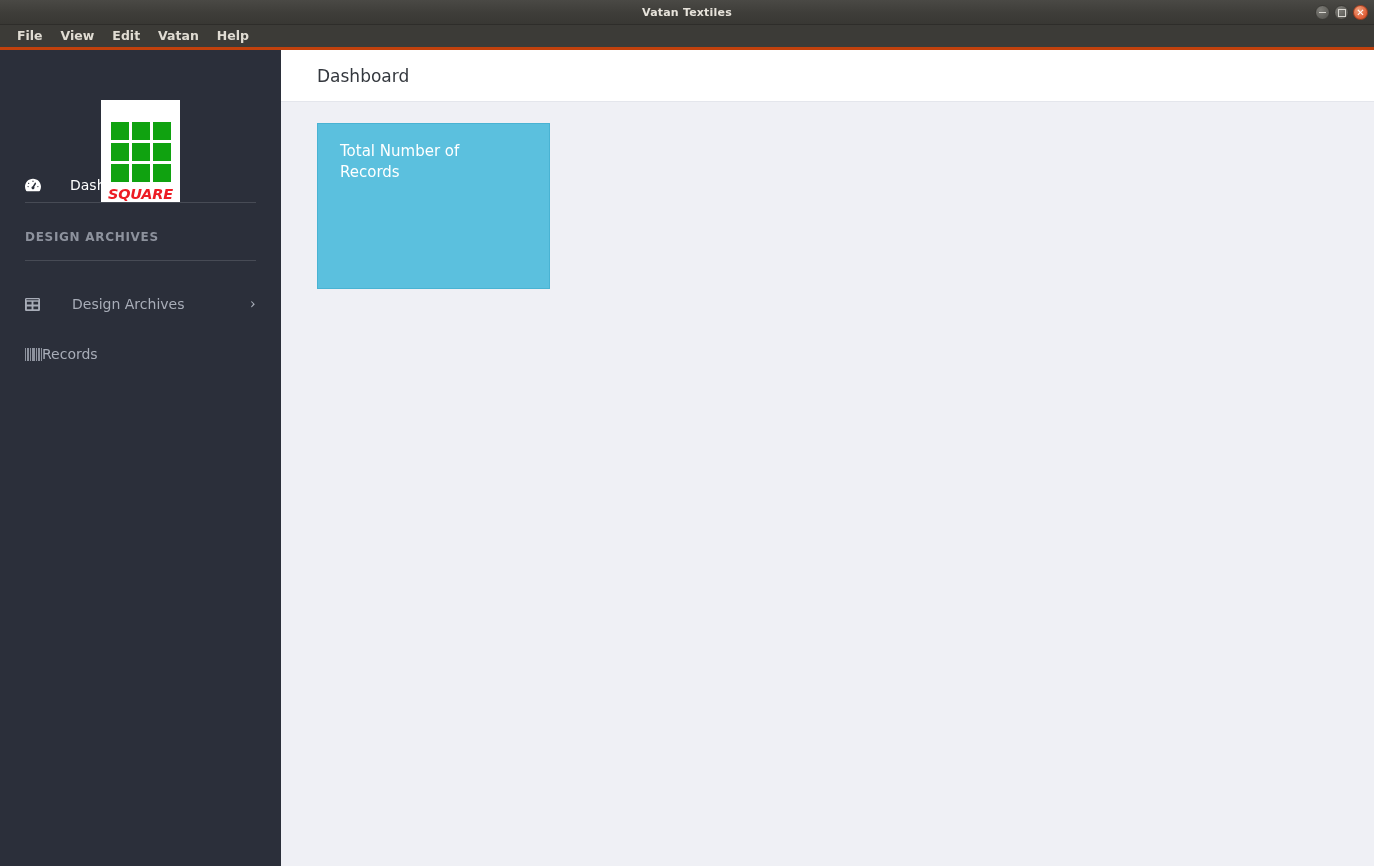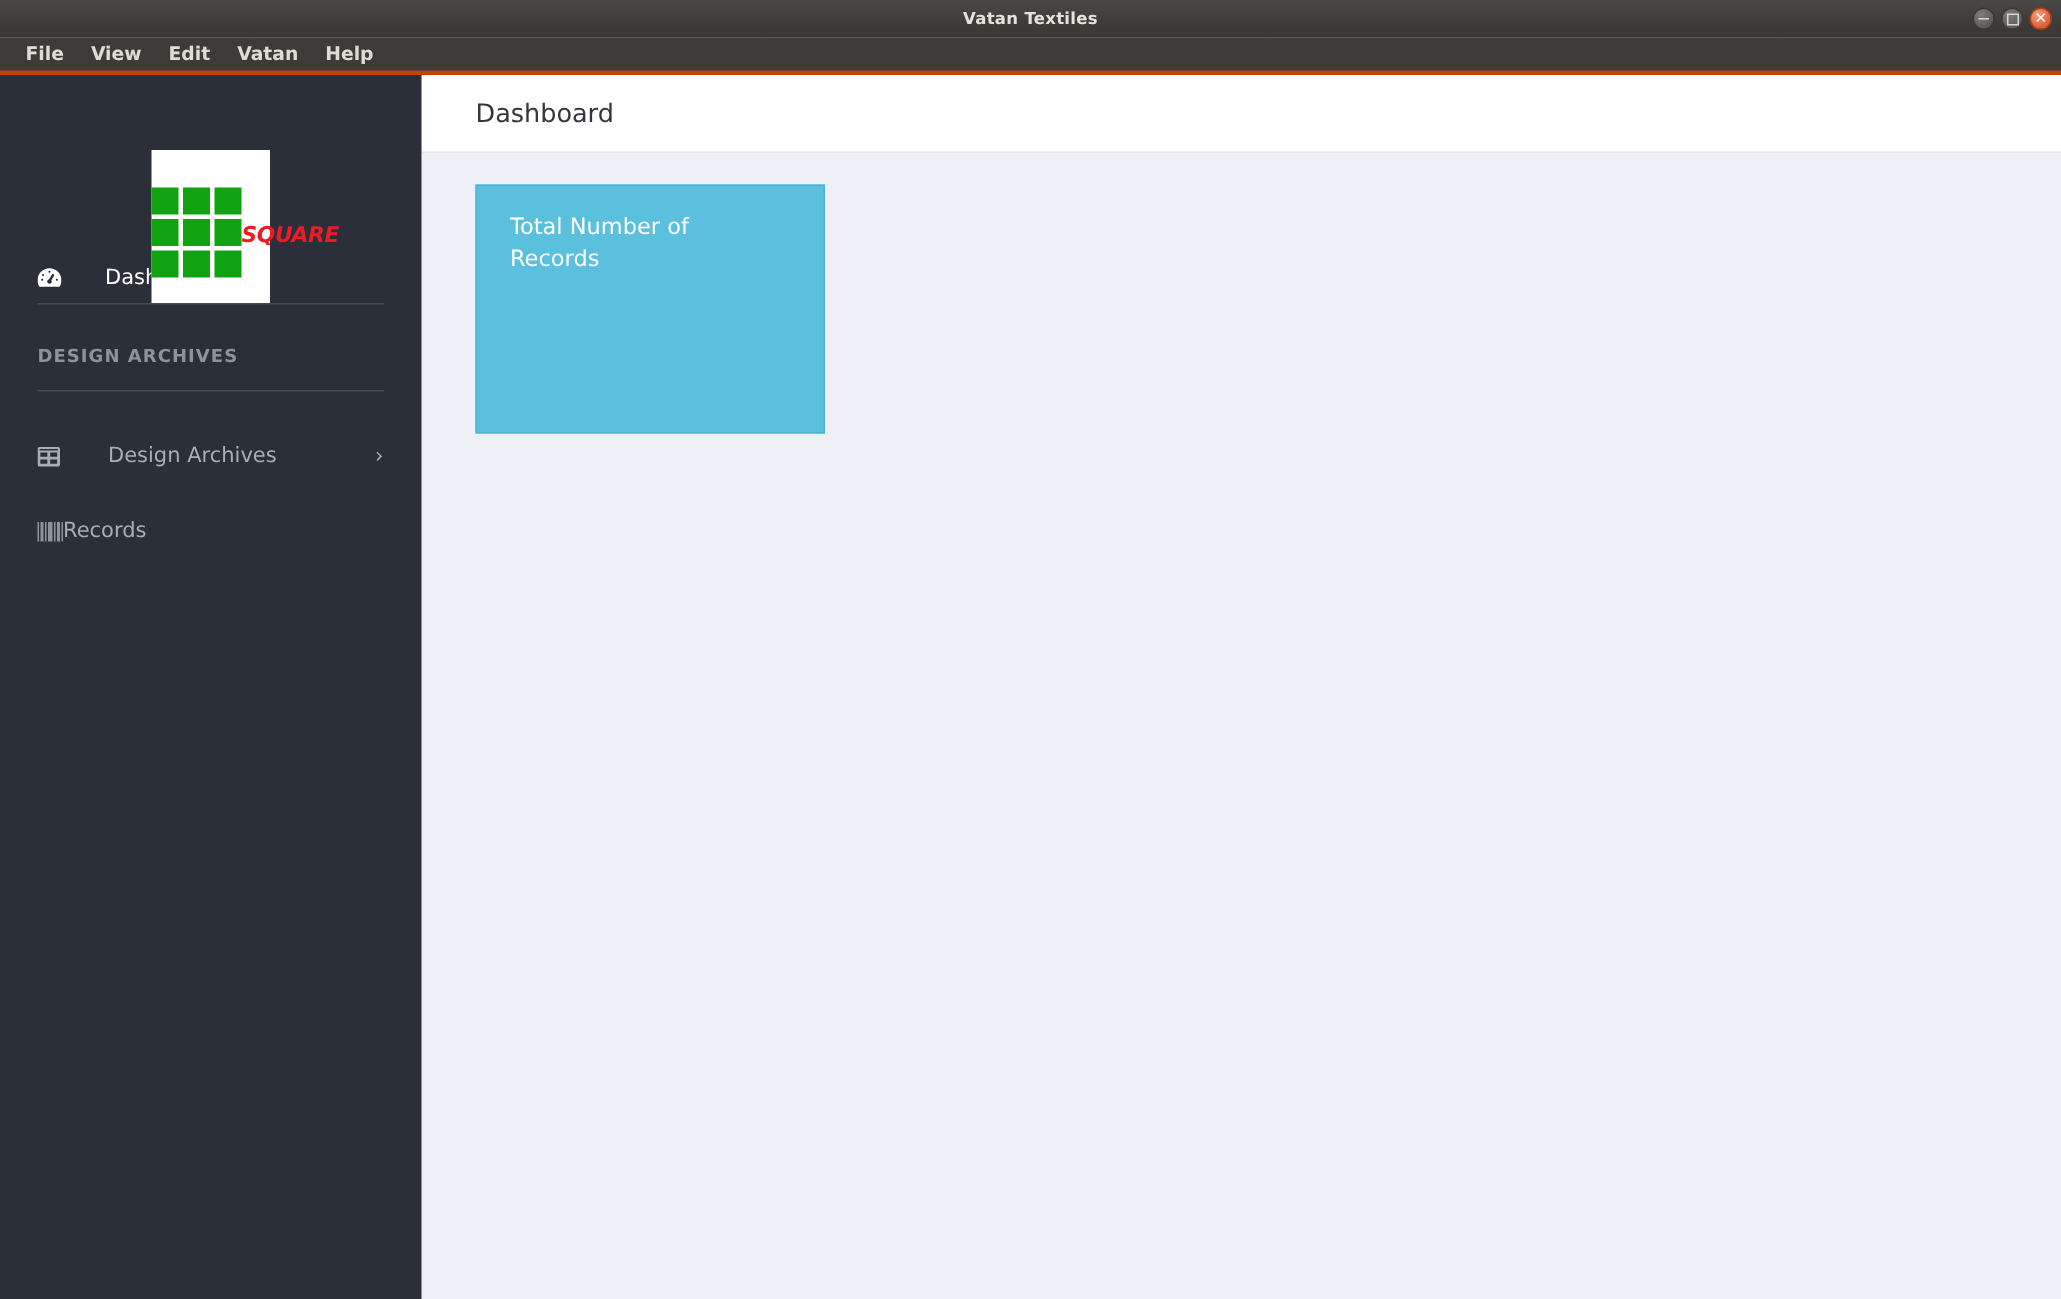--- a/index.html
+++ b/index.html
@@ -108,23 +108,23 @@
     top: 152px;
     height: 1px;
     background: #474b55;
   }
   .logo-box {
     margin-top: 50px;
     width: 79px;
     height: 102px;
     background: #ffffff;
     display: flex;
-    flex-direction: row;
-    align-items: center;
-    justify-content: space-between;
+    flex-direction: column;
+    align-items: center;
+    justify-content: flex-end;
     position: relative;
     z-index: 2;
     padding-top: 8px;
   }
   .logo-grid {
     display: grid;
     grid-template-columns: repeat(3, 18px);
     grid-template-rows: repeat(3, 18px);
     gap: 3px;
   }

